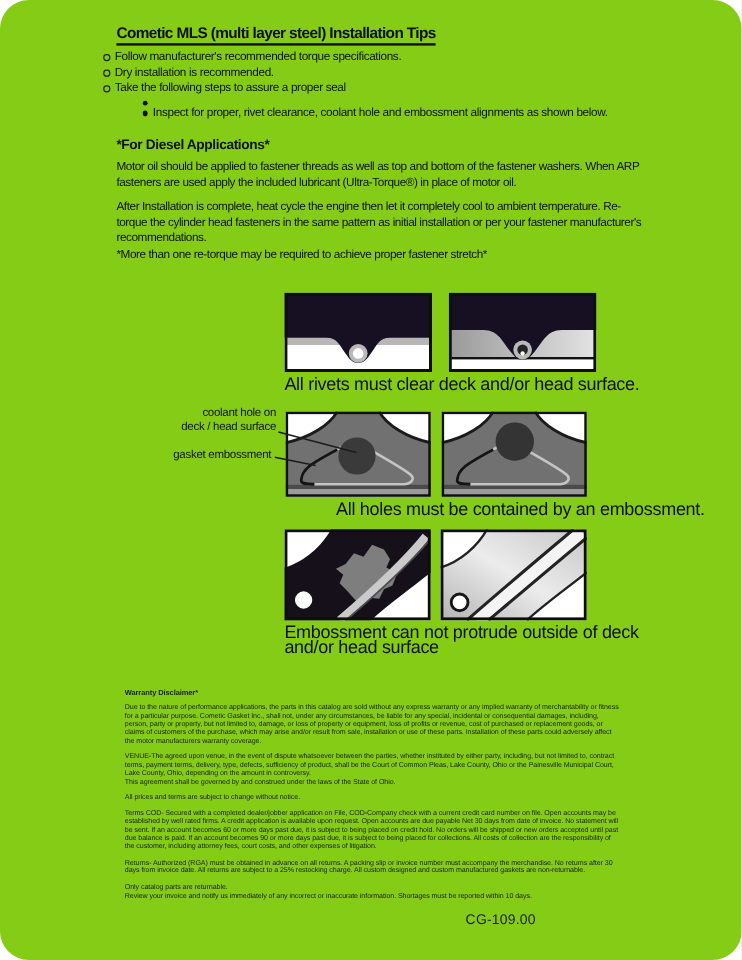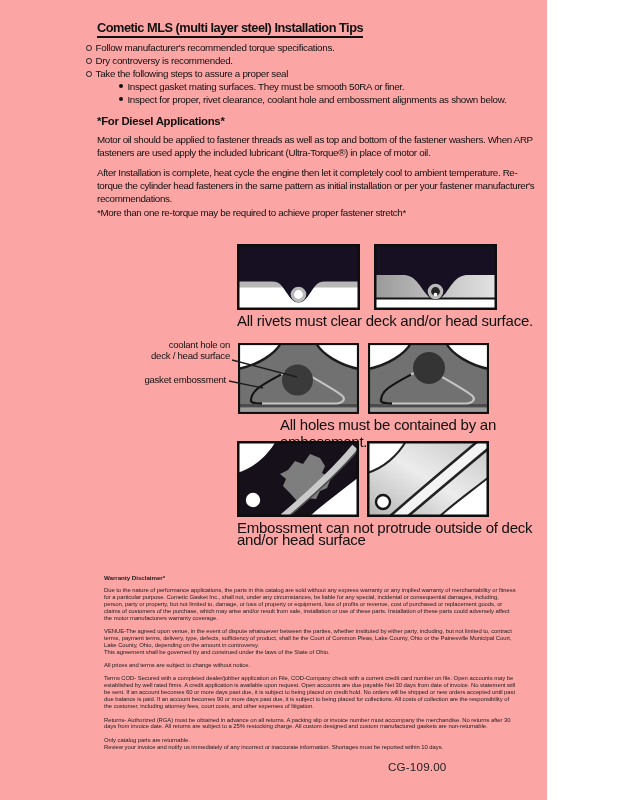--- a/index.html
+++ b/index.html
@@ -1,18 +1,18 @@
 <!DOCTYPE html>
 <html><head>
 <meta charset="utf-8">
 <style>
   html,body{margin:0;padding:0;background:#ffffff;}
   .page{
-    position:relative;width:547px;height:800px;background:#fca5a5;overflow:hidden;
-    font-family:"Liberation Sans",sans-serif;color:#101010;
+    position:relative;width:618px;height:800px;background:#84cc16;overflow:hidden;
+    font-family:"Liberation Sans",sans-serif;color:#101010;border-radius:24px;
     -webkit-font-smoothing:antialiased;
   }
   .abs{position:absolute;}
   .title{
     left:97px;top:20px;font-size:12.8px;font-weight:bold;letter-spacing:-0.5px;
     border-bottom:2px solid #101010;padding-bottom:1px;white-space:nowrap;
   }
   .tips{left:86px;top:41px;width:462px;font-size:9.8px;line-height:13px;letter-spacing:-0.3px;}
   .tip{display:flex;align-items:flex-start;}
   .o-mark{flex:none;width:3.6px;height:3.6px;border:1px solid #222;border-radius:50%;margin:4px 4px 0 0;}
@@ -39,29 +39,28 @@
 
   <div class="abs title">Cometic MLS (multi layer steel) Installation Tips</div>
 
   <div class="abs tips">
     <div class="tip">
         <span class="o-mark"></span>
         <span>Follow manufacturer's recommended torque specifications.</span>
       </div>
     <div class="tip">
         <span class="o-mark"></span>
-        <span>Dry controversy is recommended.</span>
+        <span>Dry installation is recommended.</span>
       </div>
     <div class="tip">
         <span class="o-mark"></span>
         <span>Take the following steps to assure a proper seal</span>
       </div>
     <div class="tip sub">
         <span class="dot-mark"></span>
-        <span>Inspect gasket mating surfaces.  They must be smooth 50RA or finer.</span>
       </div>
     <div class="tip sub">
         <span class="dot-mark"></span>
         <span>Inspect for proper, rivet clearance, coolant hole and embossment alignments as shown below.</span>
       </div>
   </div>
 
   <div class="abs h-diesel">*For Diesel Applications*</div>
   <div class="abs body-p p1">Motor oil should be applied to fastener threads as well as top and bottom of the fastener washers. When ARP fasteners are used apply the included lubricant (Ultra-Torque®) in place of motor oil.</div>
   <div class="abs body-p p2">After Installation is complete, heat cycle the engine then let it completely cool to ambient temperature. Re-torque the cylinder head fasteners in the same pattern as initial installation or per your fastener manufacturer's recommendations.</div>

